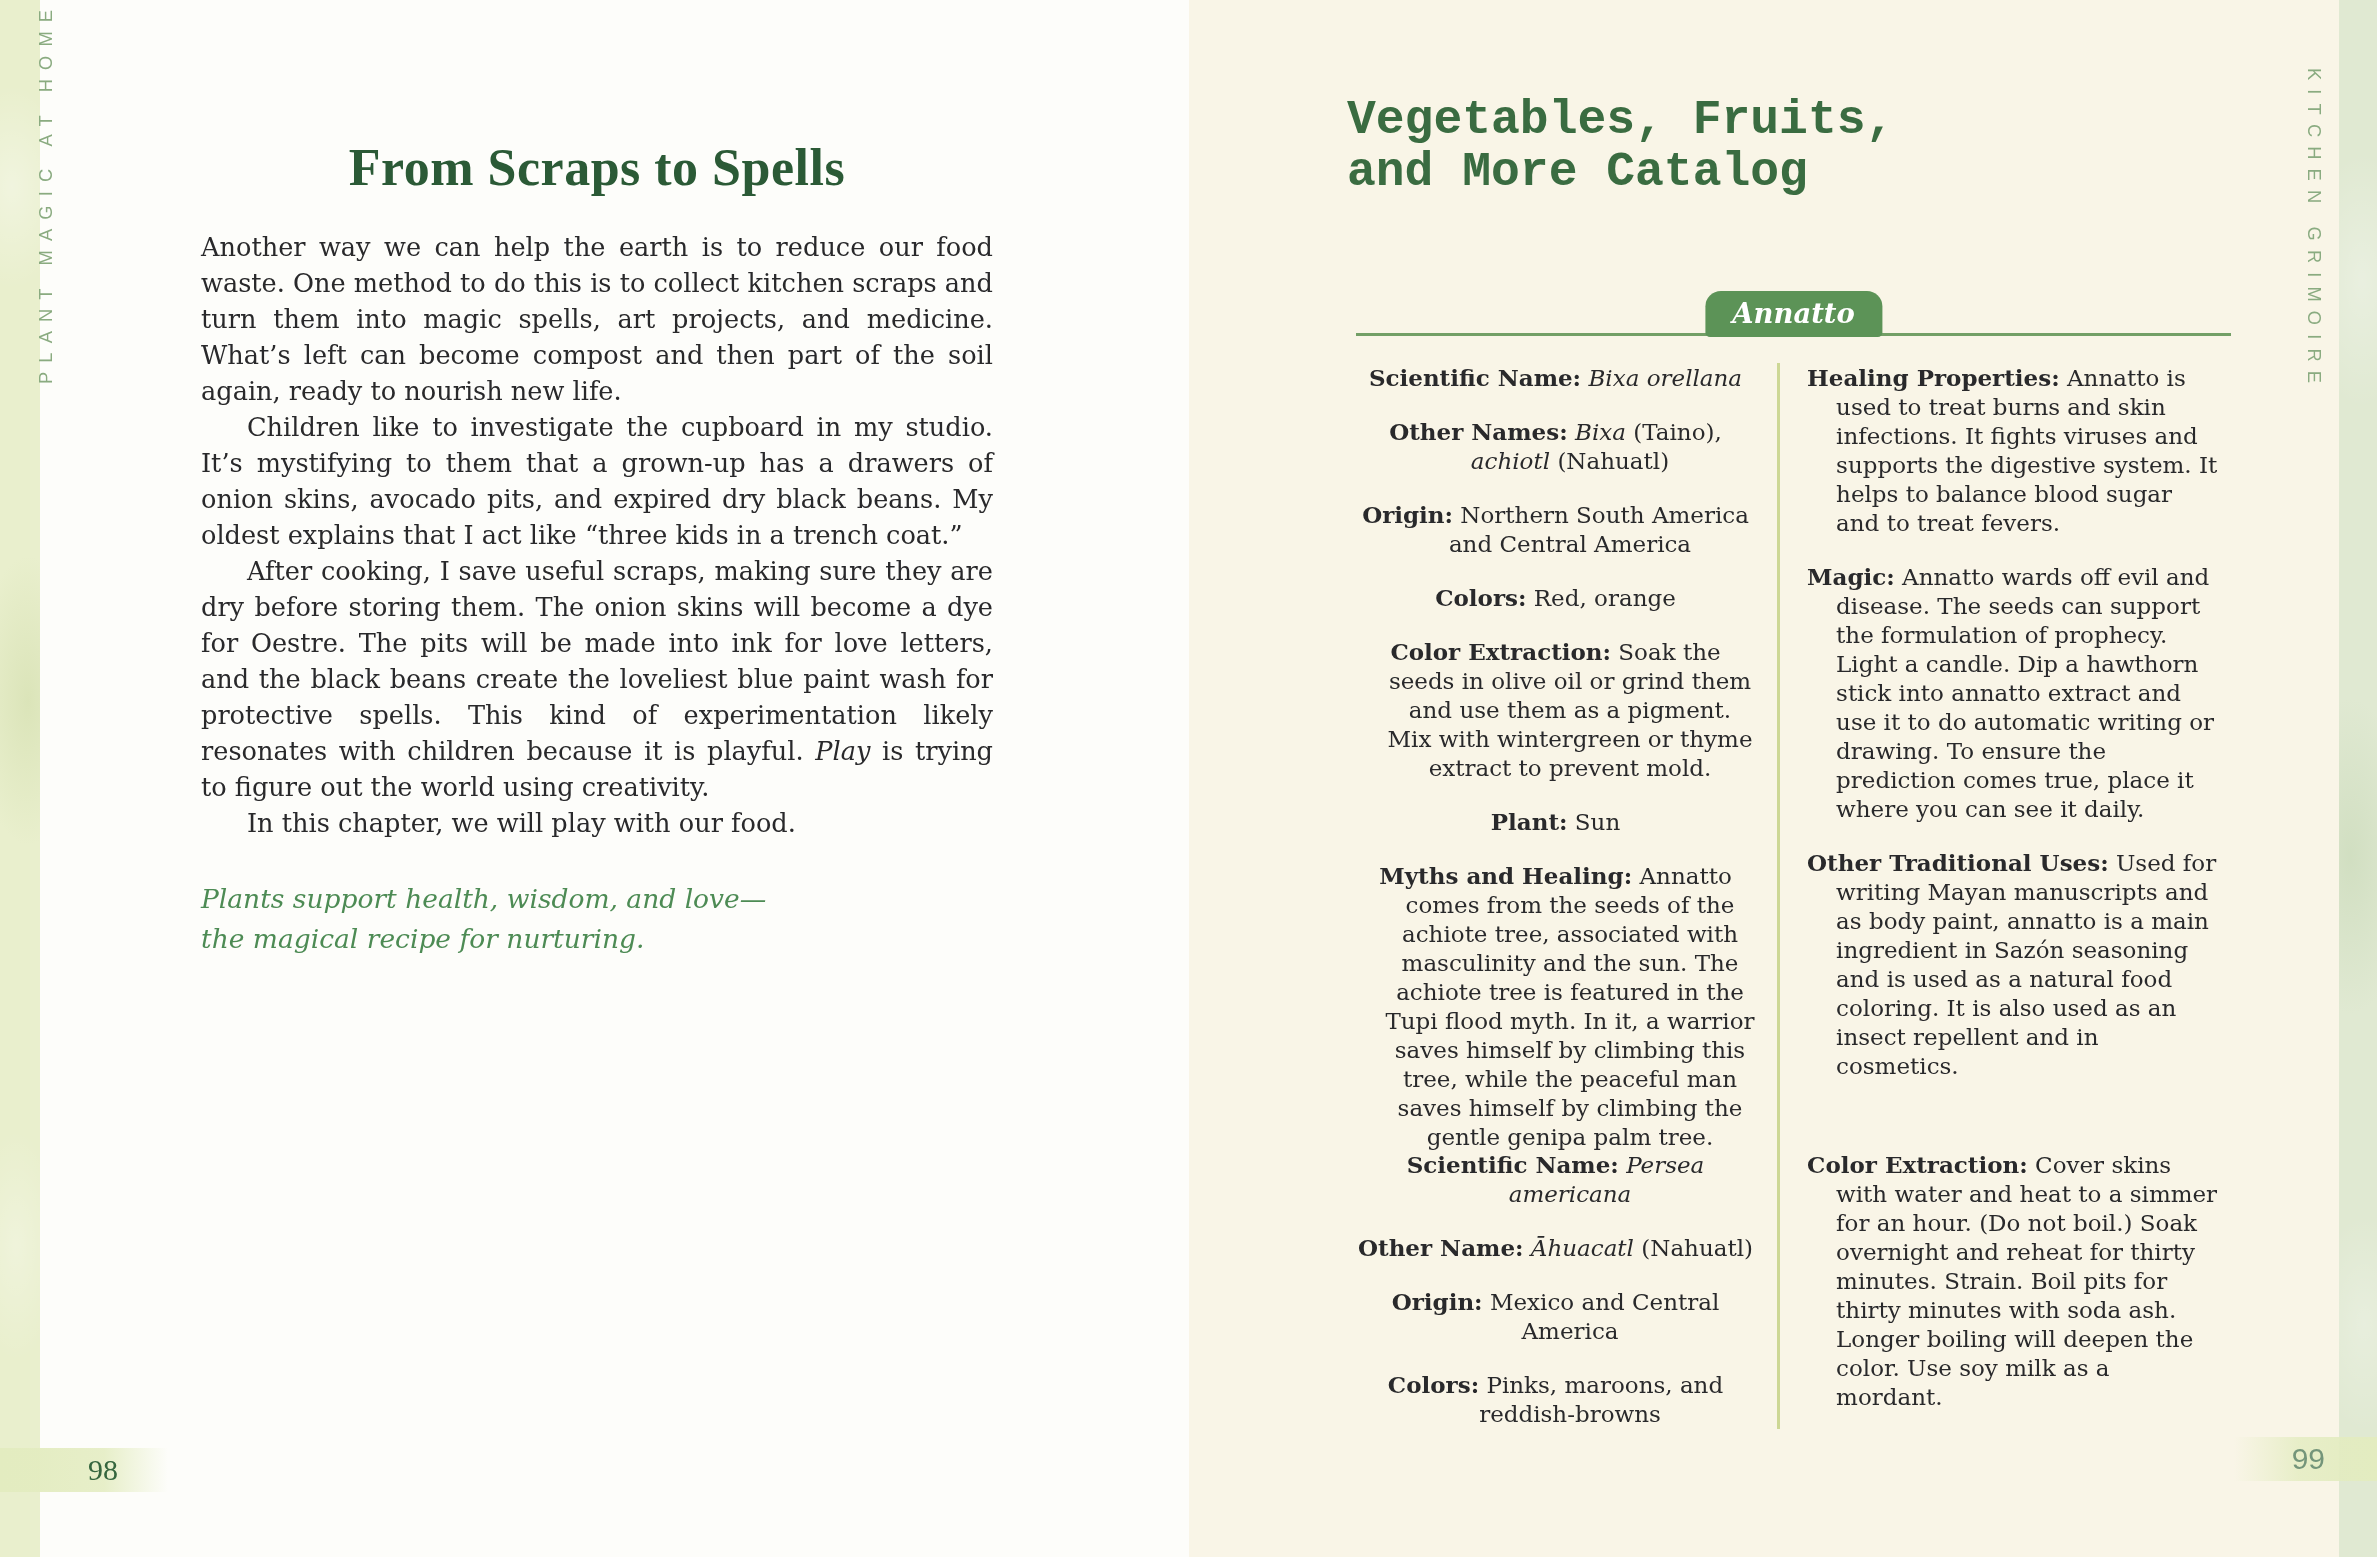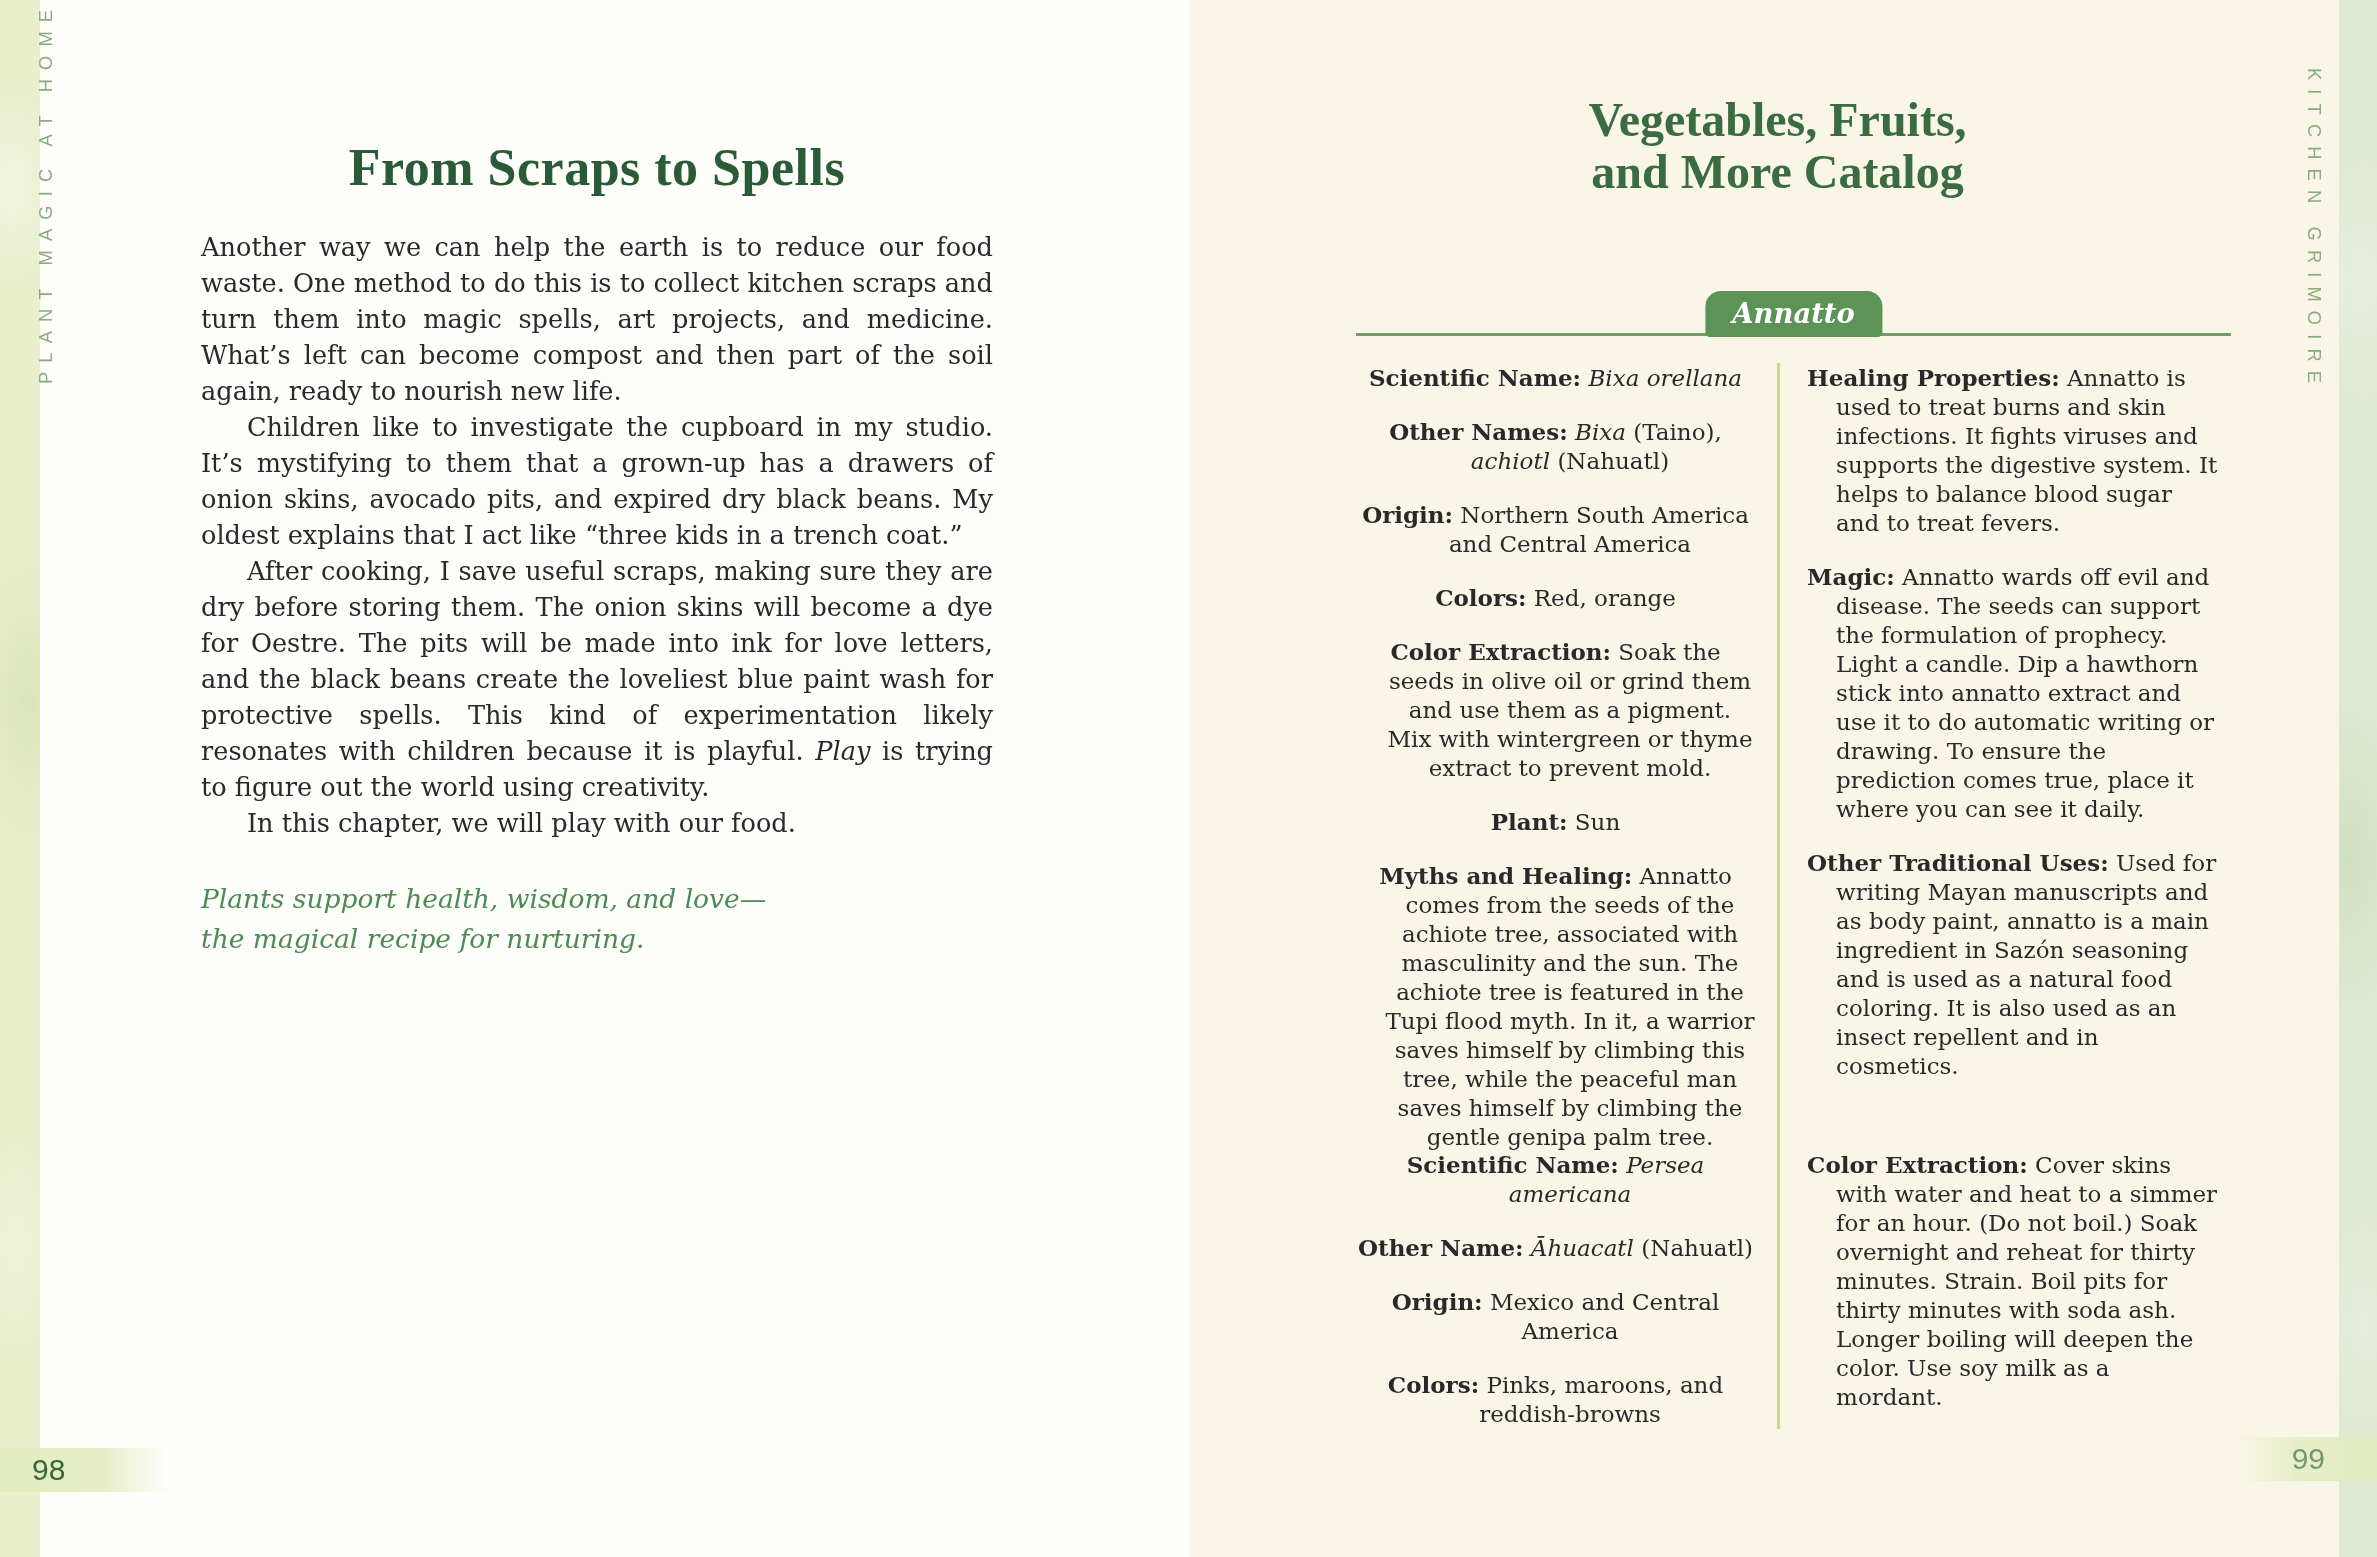--- a/index.html
+++ b/index.html
@@ -79,32 +79,32 @@
     margin-top:38px;text-align:left;font-style:italic;
     font-size:26.5px;line-height:40px;color:var(--quote-green);
   }
 
   
   .pagenum-strip{position:absolute;height:44px;line-height:44px;font-family:var(--sans);font-size:30px;}
   .pagenum-strip.strip-left{
     left:0;top:1448px;width:168px;
     background:linear-gradient(to right, var(--number-strip-green) 0%, rgba(227,236,192,.85) 62%, rgba(227,236,192,0) 100%);
   }
-  .pagenum-strip.strip-left .num{margin-left:32px;color:var(--page-number-left-green);}
+  .pagenum-strip.strip-left .num{margin-left:88px;color:var(--page-number-left-green);font-family:Liberation Serif, serif;}
   .pagenum-strip.strip-right{
     right:0;top:1437px;width:144px;text-align:right;
     background:linear-gradient(to left, var(--number-strip-green) 0%, rgba(227,236,192,.8) 55%, rgba(227,236,192,0) 100%);
   }
   .pagenum-strip.strip-right .num{margin-right:53px;color:var(--page-number-right-green);}
 
   
   .catalog-title{
-    position:absolute;left:151px;top:94px;width:875px;margin:0;
-    font-family:Liberation Serif, serif;font-weight:bold;font-size:48px;line-height:52px;
-    text-align:center;color:var(--catalog-title-green);
+    position:absolute;left:158px;top:94px;width:875px;margin:0;
+    font-family:Liberation Mono, monospace;font-weight:bold;font-size:48px;line-height:52px;
+    color:var(--catalog-title-green);
   }
   .entry{position:absolute;left:167px;width:875px;}
   .entry-header{position:relative;height:42px;border-bottom:3.7px solid var(--rule-green);}
   .entry-tab{
     position:absolute;left:50%;bottom:-3.7px;transform:translateX(-50%);
     background:var(--tab-green);color:var(--tab-text);
     font-family:var(--serif);font-style:italic;font-weight:bold;font-size:27.4px;
     padding:5.5px 27.4px 8.2px 27.4px;border-radius:15.5px 15.5px 4.6px 4.6px;white-space:nowrap;margin-top:44px;
   }
   .entry-cols{display:flex;align-items:stretch;padding-top:27.4px;}

